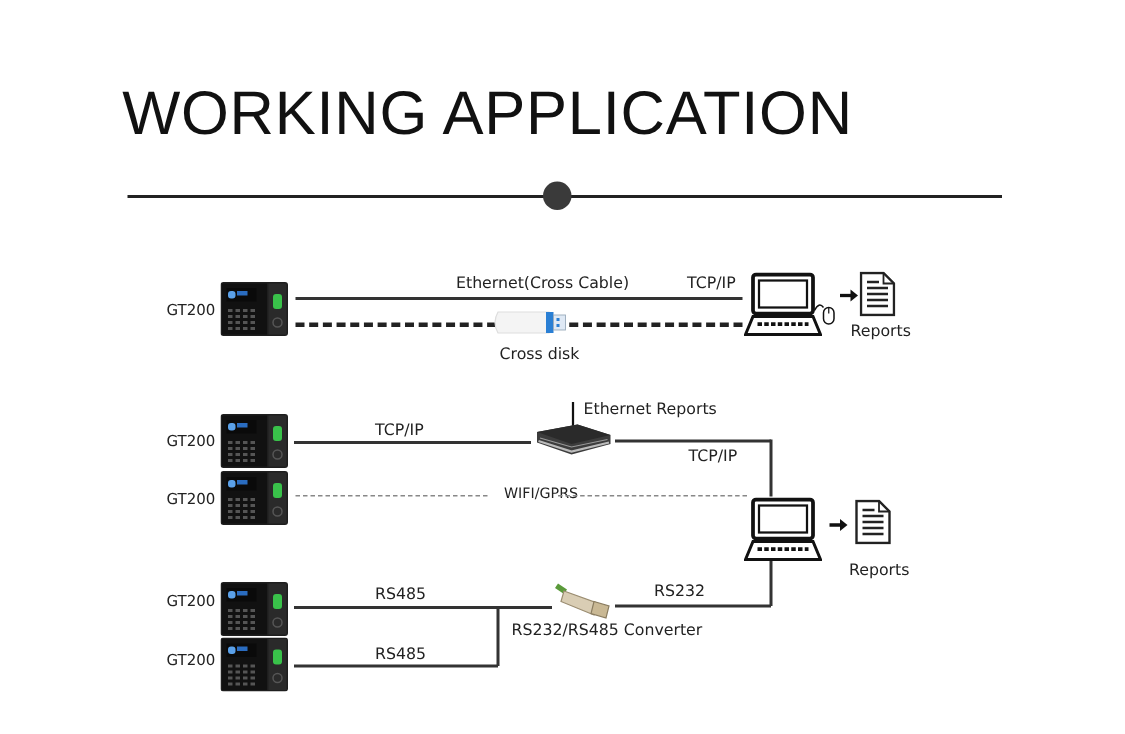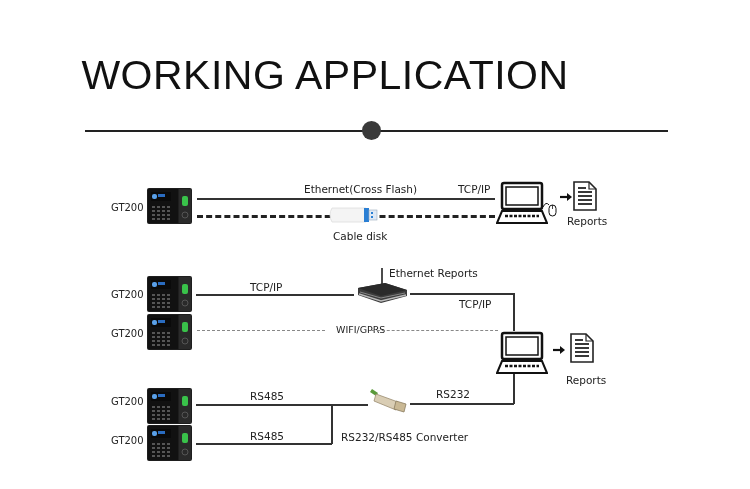--- a/index.html
+++ b/index.html
@@ -73,32 +73,32 @@
   </defs>
 </svg>
 
 <div>
   <div class="dev-lbl" style="left:111px;top:202px;">GT200</div>
   <svg class="device" style="left:147px;top:188px;" viewBox="0 0 45 36">
       <use href="#gt200"></use>
     </svg>
 
   <div class="hline" style="left:197px;top:198px;width:298px;"></div>
-  <div class="lbl" style="left:304px;top:183px;">Ethernet(Cross Flash)</div>
+  <div class="lbl" style="left:304px;top:183px;">Ethernet(Cross Cable)</div>
   <div class="lbl" style="left:458px;top:183px;">TCP/IP</div>
 
   <div class="dash" style="left:197px;top:215px;width:298px;"></div>
   <svg style="left:328px;top:204px;" width="52" height="22" viewBox="0 0 52 22">
     <path d="M4 4 Q0 11 4 18 L38 18 L38 4 Z" fill="#f4f4f4" stroke="#ddd" stroke-width="0.8"></path>
     <rect x="36" y="4" width="5" height="14" fill="#2a7fd4"></rect>
     <rect x="41" y="6" width="8" height="10" fill="#dfe9f5" stroke="#9ab" stroke-width="0.6"></rect>
     <rect x="43" y="8" width="2" height="2" fill="#2a7fd4"></rect>
       <rect x="43" y="12" width="2" height="2" fill="#2a7fd4"></rect>
   </svg>
-  <div class="lbl" style="left:333px;top:230px;">Cable disk</div>
+  <div class="lbl" style="left:333px;top:230px;">Cross disk</div>
 
   <svg style="left:496px;top:181px;" width="52" height="44" viewBox="0 0 52 44">
       <use href="#laptop"></use>
     </svg>
   <svg style="left:543px;top:199px;" width="14" height="20" viewBox="0 0 14 20">
     <path d="M0 8 Q3 2 6 6" fill="none" stroke="#111" stroke-width="1"></path>
     <rect x="6" y="6" width="7" height="11" rx="3.5" fill="#fff" stroke="#111" stroke-width="1"></rect>
     <line x1="9.5" y1="6" x2="9.5" y2="10" stroke="#111" stroke-width="0.8"></line>
   </svg>
   <svg style="left:560px;top:193px;" width="12" height="8" viewBox="0 0 12 8">
@@ -166,18 +166,18 @@
   <div class="lbl" style="left:250px;top:390px;">RS485</div>
   <div class="hline" style="left:196px;top:443px;width:136px;"></div>
   <div class="lbl" style="left:250px;top:430px;">RS485</div>
   <div class="vline" style="left:331px;top:404px;height:40px;"></div>
 
   <svg style="left:368px;top:387px;" width="42" height="26" viewBox="0 0 42 26">
     <path d="M4 2 L10 6 L8 9 L2 5 Z" fill="#5a9a3a"></path>
     <path d="M8 7 L30 15 L28 23 L6 14 Z" fill="#d9cdb4" stroke="#9a8c70" stroke-width="0.8"></path>
     <path d="M28 14 L38 17 L36 25 L26 22 Z" fill="#c9b894" stroke="#8a7c60" stroke-width="0.8"></path>
   </svg>
-  <div class="lbl" style="left:341px;top:414px;margin-top:17px;">RS232/RS485 Converter</div>
+  <div class="lbl" style="left:341px;top:414px;">RS232/RS485 Converter</div>
 
   <div class="hline" style="left:410px;top:403px;width:104px;"></div>
   <div class="vline" style="left:513px;top:374px;height:30px;"></div>
   <div class="lbl" style="left:436px;top:388px;">RS232</div>
 </div>
 
 </body></html>

